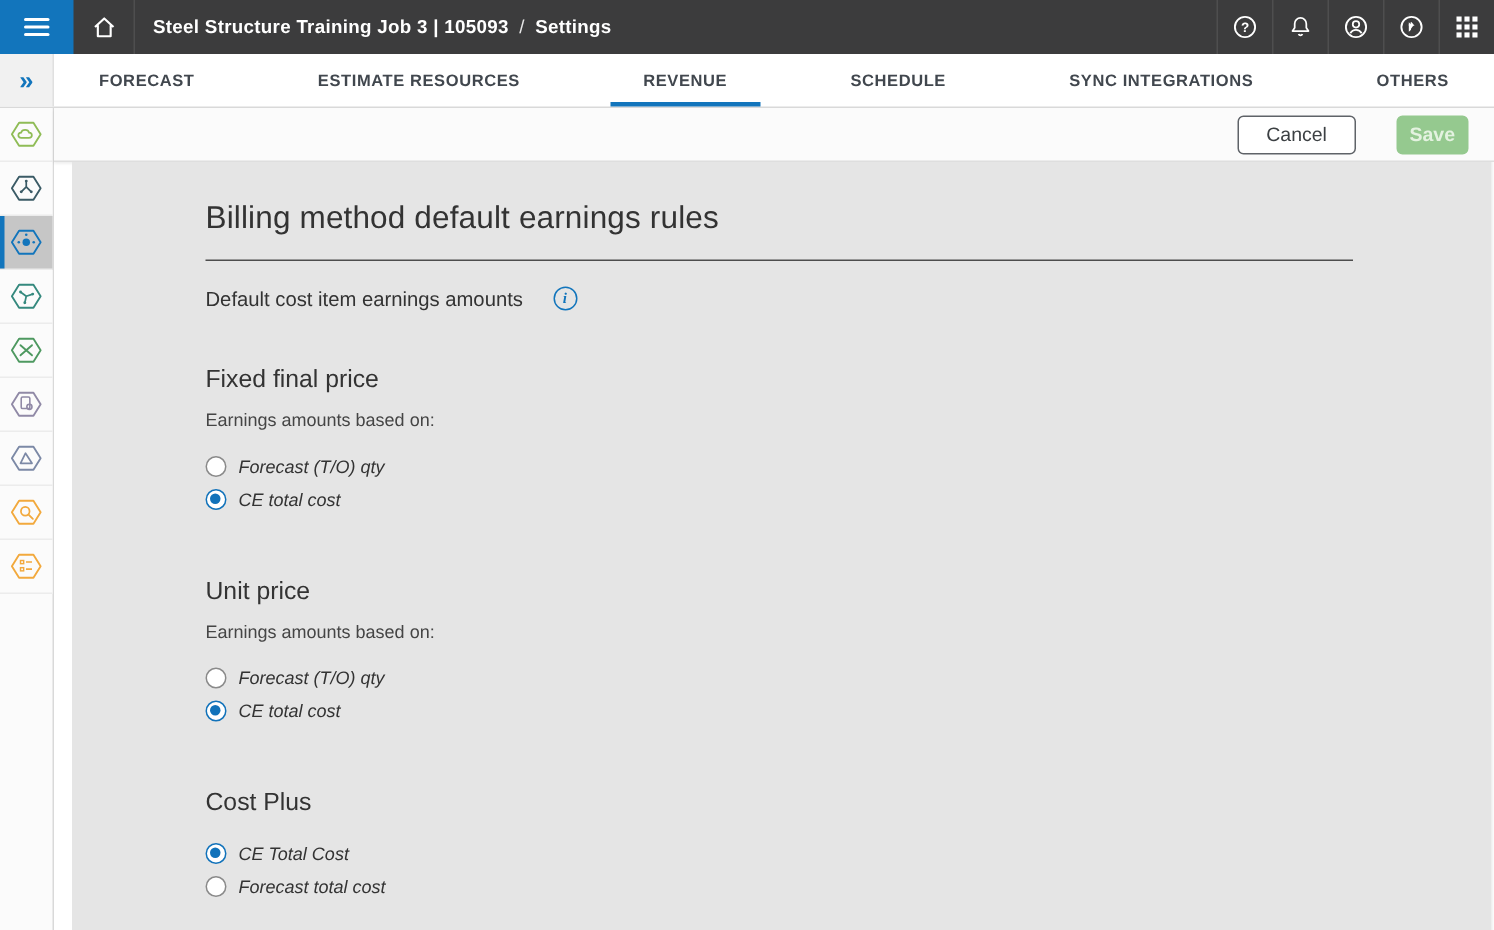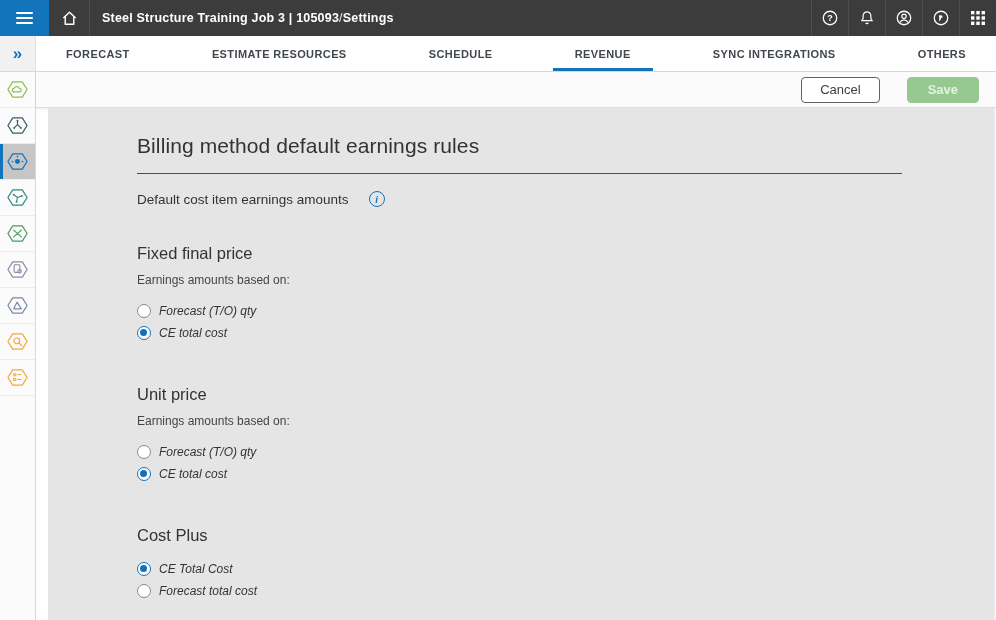--- a/index.html
+++ b/index.html
@@ -4,42 +4,42 @@
 <style>
   * { margin:0; padding:0; box-sizing:border-box; }
   html,body { width:996px; height:620px; overflow:hidden; font-family:"Liberation Sans", sans-serif; background:#fff; }
 
   
   .topbar { position:absolute; left:0; top:0; width:996px; height:36px; background:#3c3c3d; display:flex; align-items:center; }
   .hamburger-btn { width:49px; height:36px; background:#1275bc; display:flex; flex-direction:column; justify-content:center; align-items:center; gap:3px; cursor:pointer; flex:0 0 auto; }
   .hamburger-btn span { display:block; width:17px; height:2px; background:#fff; border-radius:1px; }
   .home-btn { width:40px; height:36px; display:flex; align-items:center; justify-content:center; flex:0 0 auto; }
   .tb-sep { width:1px; height:36px; background:#4e4e4f; flex:0 0 auto; }
-  .breadcrumb { color:#fff; font-size:12.5px; font-weight:700; padding-left:12px; letter-spacing:.2px; display:flex; align-items:flex-end; }
+  .breadcrumb { color:#fff; font-size:12.5px; font-weight:700; padding-left:12px; letter-spacing:.2px; display:flex; gap:7px; align-items:flex-end; }
   .breadcrumb .crumb-sep { font-weight:400; color:#e8e8e8; }
   .tb-right { margin-left:auto; display:flex; height:36px; align-items:center; }
   .tb-icon-cell { width:37px; height:36px; display:flex; align-items:center; justify-content:center; border-left:1px solid #4e4e4f; cursor:pointer; }
 
   
   .tabrow { position:absolute; left:0; top:36px; width:996px; height:36px; background:#fff; border-bottom:1px solid #d9d9d9; display:flex; }
   .tab-collapse { width:36px; height:35px; background:#f1f1f1; border-right:1px solid #e0e0e0; display:flex; align-items:center; justify-content:center; color:#1275bc; font-size:17px; font-weight:700; cursor:pointer; }
   .tabs { flex:1; display:flex; align-items:stretch; justify-content:space-between; padding:0 8px; }
   .tab { display:flex; align-items:center; padding:0 22px; font-size:11px; font-weight:700; color:#41474e; letter-spacing:.4px; cursor:pointer; position:relative; white-space:nowrap; }
   .tab.active::after { content:""; position:absolute; left:0; right:0; bottom:0; height:3px; background:#1275bc; }
 
   
   .sidebar { position:absolute; left:0; top:72px; width:36px; height:548px; background:#fbfbfb; border-right:1px solid #d9d9d9; }
   .side-item { width:35px; height:36px; display:flex; align-items:center; justify-content:center; border-bottom:1px solid #ececec; cursor:pointer; position:relative; background:#fbfbfb; }
   .side-item.selected { background:#c6c6c6; }
   .side-item.selected::before { content:""; position:absolute; left:0; top:0; width:3px; height:100%; background:#1275bc; }
 
   
   .actionbar { position:absolute; left:36px; top:72px; width:960px; height:36px; background:#fbfbfb; border-bottom:1px solid #dedede; box-shadow:0 1px 2px rgba(0,0,0,.08); display:flex; align-items:center; justify-content:flex-end; gap:27px; padding-right:17px; }
   .btn-cancel { height:26px; padding:0 18px; background:#fff; border:1px solid #5f6368; border-radius:4px; font-size:13px; color:#3c4043; font-family:"Liberation Sans",sans-serif; cursor:pointer; }
-  .btn-save { height:26px; padding:0 20px; background:#95c98f; border:1px solid #95c98f; border-radius:4px; font-size:13px; font-weight:700; color:#e4f2e0; font-family:"Liberation Sans",sans-serif; cursor:default; }
+  .btn-save { height:26px; padding:0 8px; background:#95c98f; border:1px solid #95c98f; border-radius:4px; font-size:13px; font-weight:700; color:#e4f2e0; font-family:"Liberation Sans",sans-serif; cursor:default; }
 
   
   .content { position:absolute; left:48px; top:108px; width:960px; height:512px; background:#e5e5e5; overflow:hidden; }
   .page { padding:26px 0 0 89px; }
   .page-title { font-size:21px; font-weight:400; color:#333; letter-spacing:.1px; }
   .title-rule { width:765px; height:0; border:none; border-top:1px solid #4d4d4d; margin-top:15px; }
   .subtitle-row { margin-top:17px; display:flex; align-items:center; gap:20px; font-size:13.5px; color:#333; }
   .info-icon { width:16px; height:16px; border:1.5px solid #1275bc; border-radius:50%; color:#1275bc; font-size:10px; font-weight:700; display:inline-flex; align-items:center; justify-content:center; cursor:pointer; font-family:"Liberation Serif",serif; font-style:italic; }
   .section { margin-top:37px; }
   .section + .section { margin-top:41px; }
@@ -123,22 +123,22 @@
         </svg>
     </div>
   </div>
 </div>
 
 <div class="tabrow">
   <div class="tab-collapse">»</div>
   <div class="tabs">
     <div class="tab">FORECAST</div>
     <div class="tab">ESTIMATE RESOURCES</div>
+    <div class="tab active">REVENUE</div>
     <div class="tab">SCHEDULE</div>
-    <div class="tab active">REVENUE</div>
     <div class="tab">SYNC INTEGRATIONS</div>
     <div class="tab">OTHERS</div>
   </div>
 </div>
 
 <div class="sidebar">
   <div class="side-item">
     <svg width="23" height="23" viewBox="0 0 24 24">
         <polygon points="2,12 7,4 17,4 22,12 17,20 7,20" fill="none" stroke="#8fbc56" stroke-width="1.3" stroke-linejoin="round"></polygon>
         <path d="M8.5 14.5 q-2 0 -2 -1.8 q0 -1.7 1.9 -1.8 q0.5 -1.9 2.8 -1.9 q2.3 0 2.8 1.9 q1.9 0.1 1.9 1.8 q0 1.8 -2 1.8 z" fill="none" stroke="#8fbc56" stroke-width="1.2"></path>

